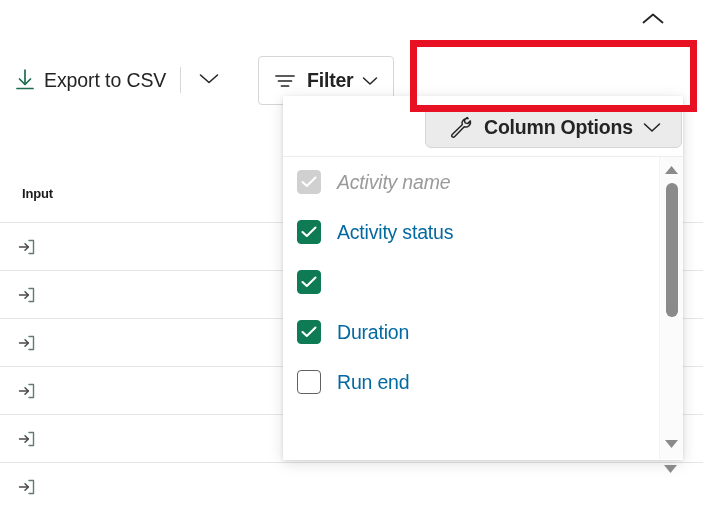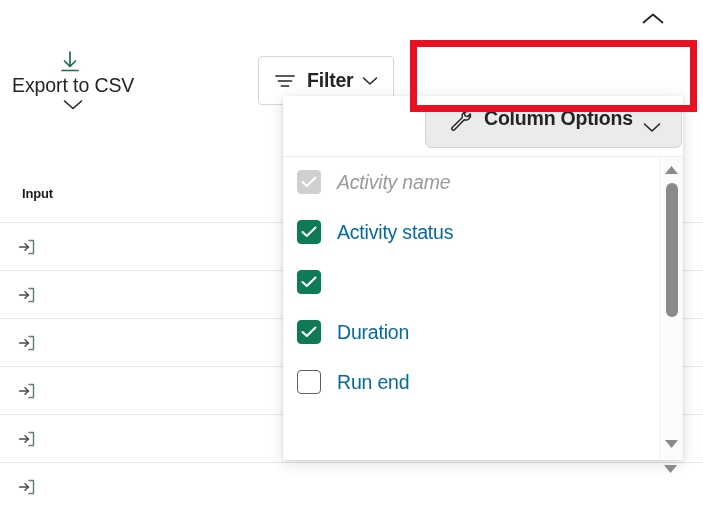--- a/index.html
+++ b/index.html
@@ -41,21 +41,20 @@
 
   .export-group {
     position: absolute;
     left: 8px;
     top: 0;
     height: 60px;
     display: flex;
     align-items: center;
     padding: 0 4px;
     cursor: pointer;
-    flex-direction: column;
   }
   .export-icon {
     width: 26px;
     height: 26px;
     display: flex;
     align-items: center;
     justify-content: center;
     margin-right: 6px;
   }
   .export-label {
@@ -131,20 +130,21 @@
   .column-options-btn {
     position: absolute;
     left: 425px;
     top: 56px;
     width: 257px;
     height: 42px;
     background: #ebebeb;
     border: 1px solid #d6d6d6;
     border-radius: 6px;
     display: flex;
+    align-items: center;
     box-sizing: border-box;
     cursor: pointer;
     z-index: 25;
   }
   .wrench-icon {
     width: 26px;
     height: 26px;
     margin-left: 21px;
     margin-right: 11px;
     display: flex;

